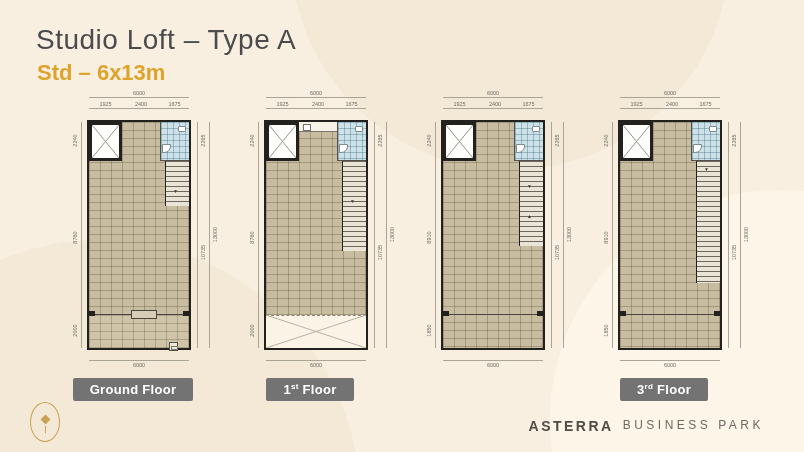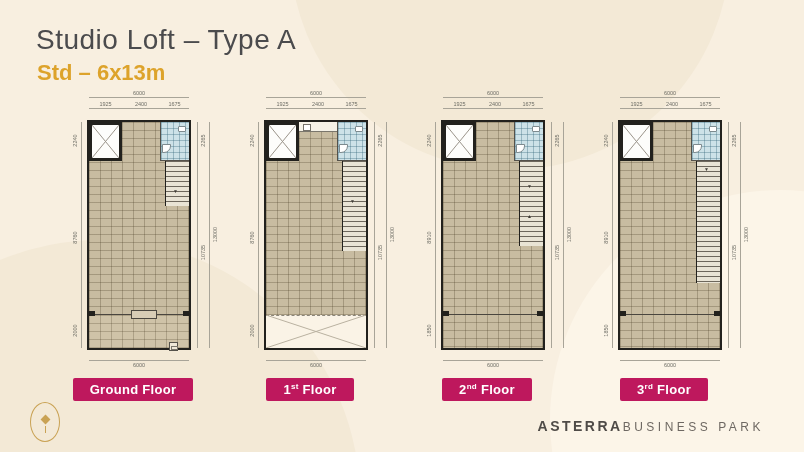--- a/index.html
+++ b/index.html
@@ -67,31 +67,31 @@
   .divider{position:absolute;left:44px;top:226px;width:100px;border-top:1.5px solid #4a463f;}
   .pier{position:absolute;width:6px;height:5px;background:#22211d;top:223px;}
   .pier-l{left:44px;} .pier-r{left:138px;}
   .step{position:absolute;left:86px;top:222px;width:26px;height:9px;border:1px solid #4a463f;
         background:#d7ccb5;box-sizing:border-box;}
   .meter{position:absolute;left:124px;top:254px;width:9px;height:9px;border:1px solid #55524b;
          background:#efe8d8;box-sizing:border-box;}
   .meter::after{content:"";position:absolute;left:1px;top:3px;width:5px;height:2px;border:1px solid #7a766c;}
 
   .plate-wrap{position:absolute;left:0;top:290px;width:176px;text-align:center;}
-  .plate{display:inline-block;background:#be185d;color:#ffffff;font-size:13px;font-weight:600;
+  .plate{display:inline-block;background:#737373;color:#ffffff;font-size:13px;font-weight:600;
          padding:4px 17px;border-radius:2px;letter-spacing:.3px;}
   .plate sup{font-size:8px;}
 
   .logo{position:absolute;left:30px;top:402px;width:30px;height:40px;border:1.2px solid #c9a254;
         border-radius:50%;box-sizing:border-box;}
   .logo-gem{position:absolute;left:11px;top:13px;width:7px;height:7px;background:#c9a254;
             transform:rotate(45deg);}
   .logo-stem{position:absolute;left:14px;top:23px;width:1px;height:7px;background:#c9a254;}
 
-  .brand{position:absolute;right:40px;top:418px;display:flex;align-items:flex-end;}
+  .brand{position:absolute;right:40px;top:418px;display:flex;align-items:flex-start;gap:9px;}
   .brand-primary{font-size:14px;font-weight:700;letter-spacing:2.5px;color:#4f4b47;}
   .brand-secondary{font-size:12px;font-weight:400;letter-spacing:3.5px;color:#6e6862;}
 </style>
 </head>
 <body>
 
 <div class="slide">
   <div class="bg bg-c1"></div>
   <div class="bg bg-c3"></div>
   <div class="bg bg-c2"></div>
@@ -211,21 +211,20 @@
       <line x1="0" y1="0" x2="27" y2="33" stroke="#9a948a" stroke-width="1"></line>
       <line x1="27" y1="0" x2="0" y2="33" stroke="#9a948a" stroke-width="1"></line>
     </svg>
     <div class="bath"></div>
     <div class="fixture wc"></div>
     <div class="fixture shower"></div>
     <div class="stair st-second"></div>
     <div class="stair-arrow" style="top:95px;">▼</div>
     <div class="stair-arrow" style="top:125px;">▲</div>
 
-    <div class="plate-wrap"><div class="plate"><span>2</span><sup>nd</sup><span> Floor</span></div></div>
   </div>
 
   <div class="plan plan--third">
     <div class="hline l-toptotal"></div>
     <div class="hline l-topseg"></div>
     <div class="vline l-left"></div>
     <div class="vline l-rightin"></div>
     <div class="vline l-rightout"></div>
     <div class="hline l-bottom"></div>
     <div class="dimnum n-toptotal">6000</div>

